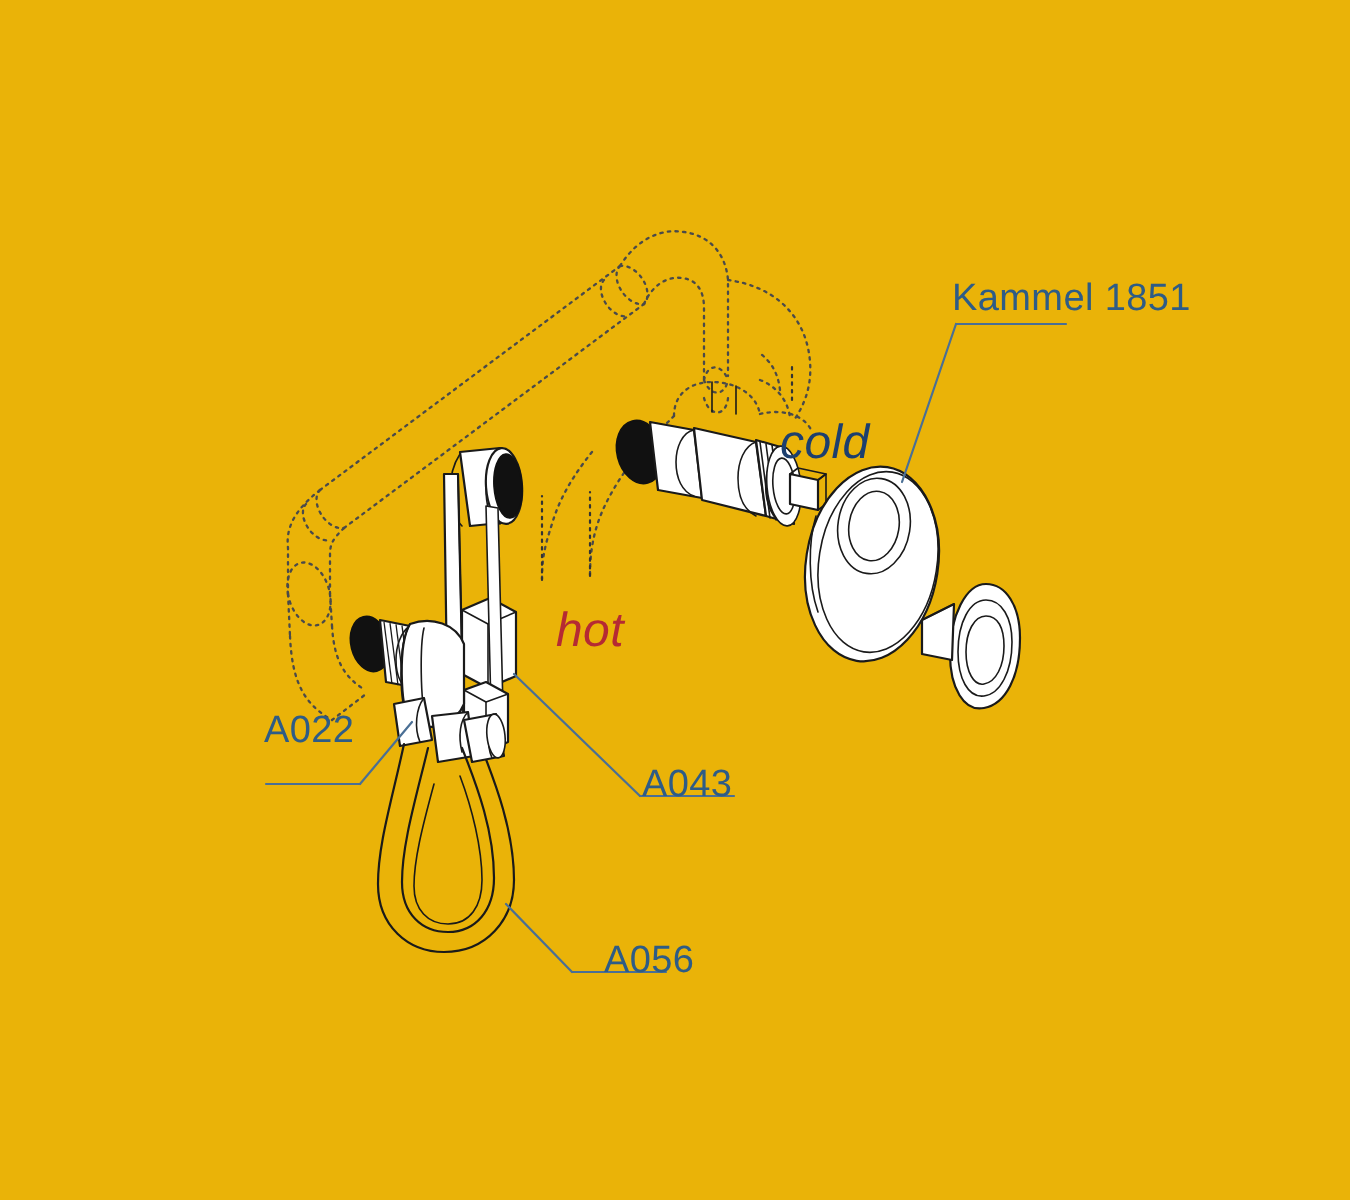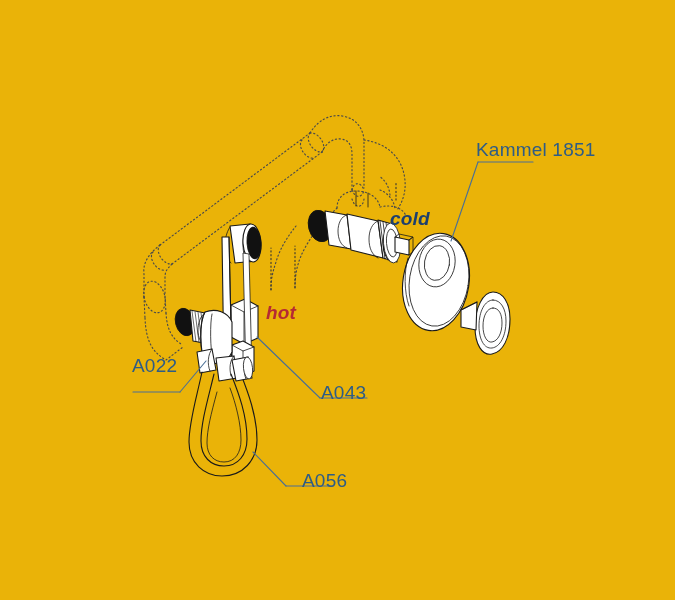--- a/index.html
+++ b/index.html
@@ -32,22 +32,22 @@
   }
   .part-label {
     font-family: "Liberation Sans", sans-serif;
     font-size: 19px;
     font-weight: 400;
     color: #2e5c86;
     letter-spacing: .2px;
   }
   .flow-label {
     font-family: "Liberation Sans", sans-serif;
-    font-size: 19px;
-    font-weight: bold;
+    font-size: 24px;
+    font-weight: normal;
     font-style: italic;
     letter-spacing: .2px;
   }
   .flow-hot { color: #b52a33; }
   .flow-cold { color: #1d3f6e; }
 </style>
 </head>
 <body>
 
 <div id="stage">
@@ -296,17 +296,17 @@
   </svg>
 
   <div class="lbl part-label" style="left:476px; top:139px;">Kammel 1851</div>
 
   <div class="lbl part-label" style="left:132px; top:355px;">A022</div>
 
   <div class="lbl part-label" style="left:321px; top:382px;">A043</div>
 
   <div class="lbl part-label" style="left:302px; top:470px;">A056</div>
 
-  <div class="lbl flow-label flow-hot" style="left:266px; top:302px;">hot</div>
+  <div class="lbl flow-label flow-hot" style="left:278px; top:302px;">hot</div>
 
   <div class="lbl flow-label flow-cold" style="left:390px; top:208px;">cold</div>
 
 </div>
 
 </body></html>

